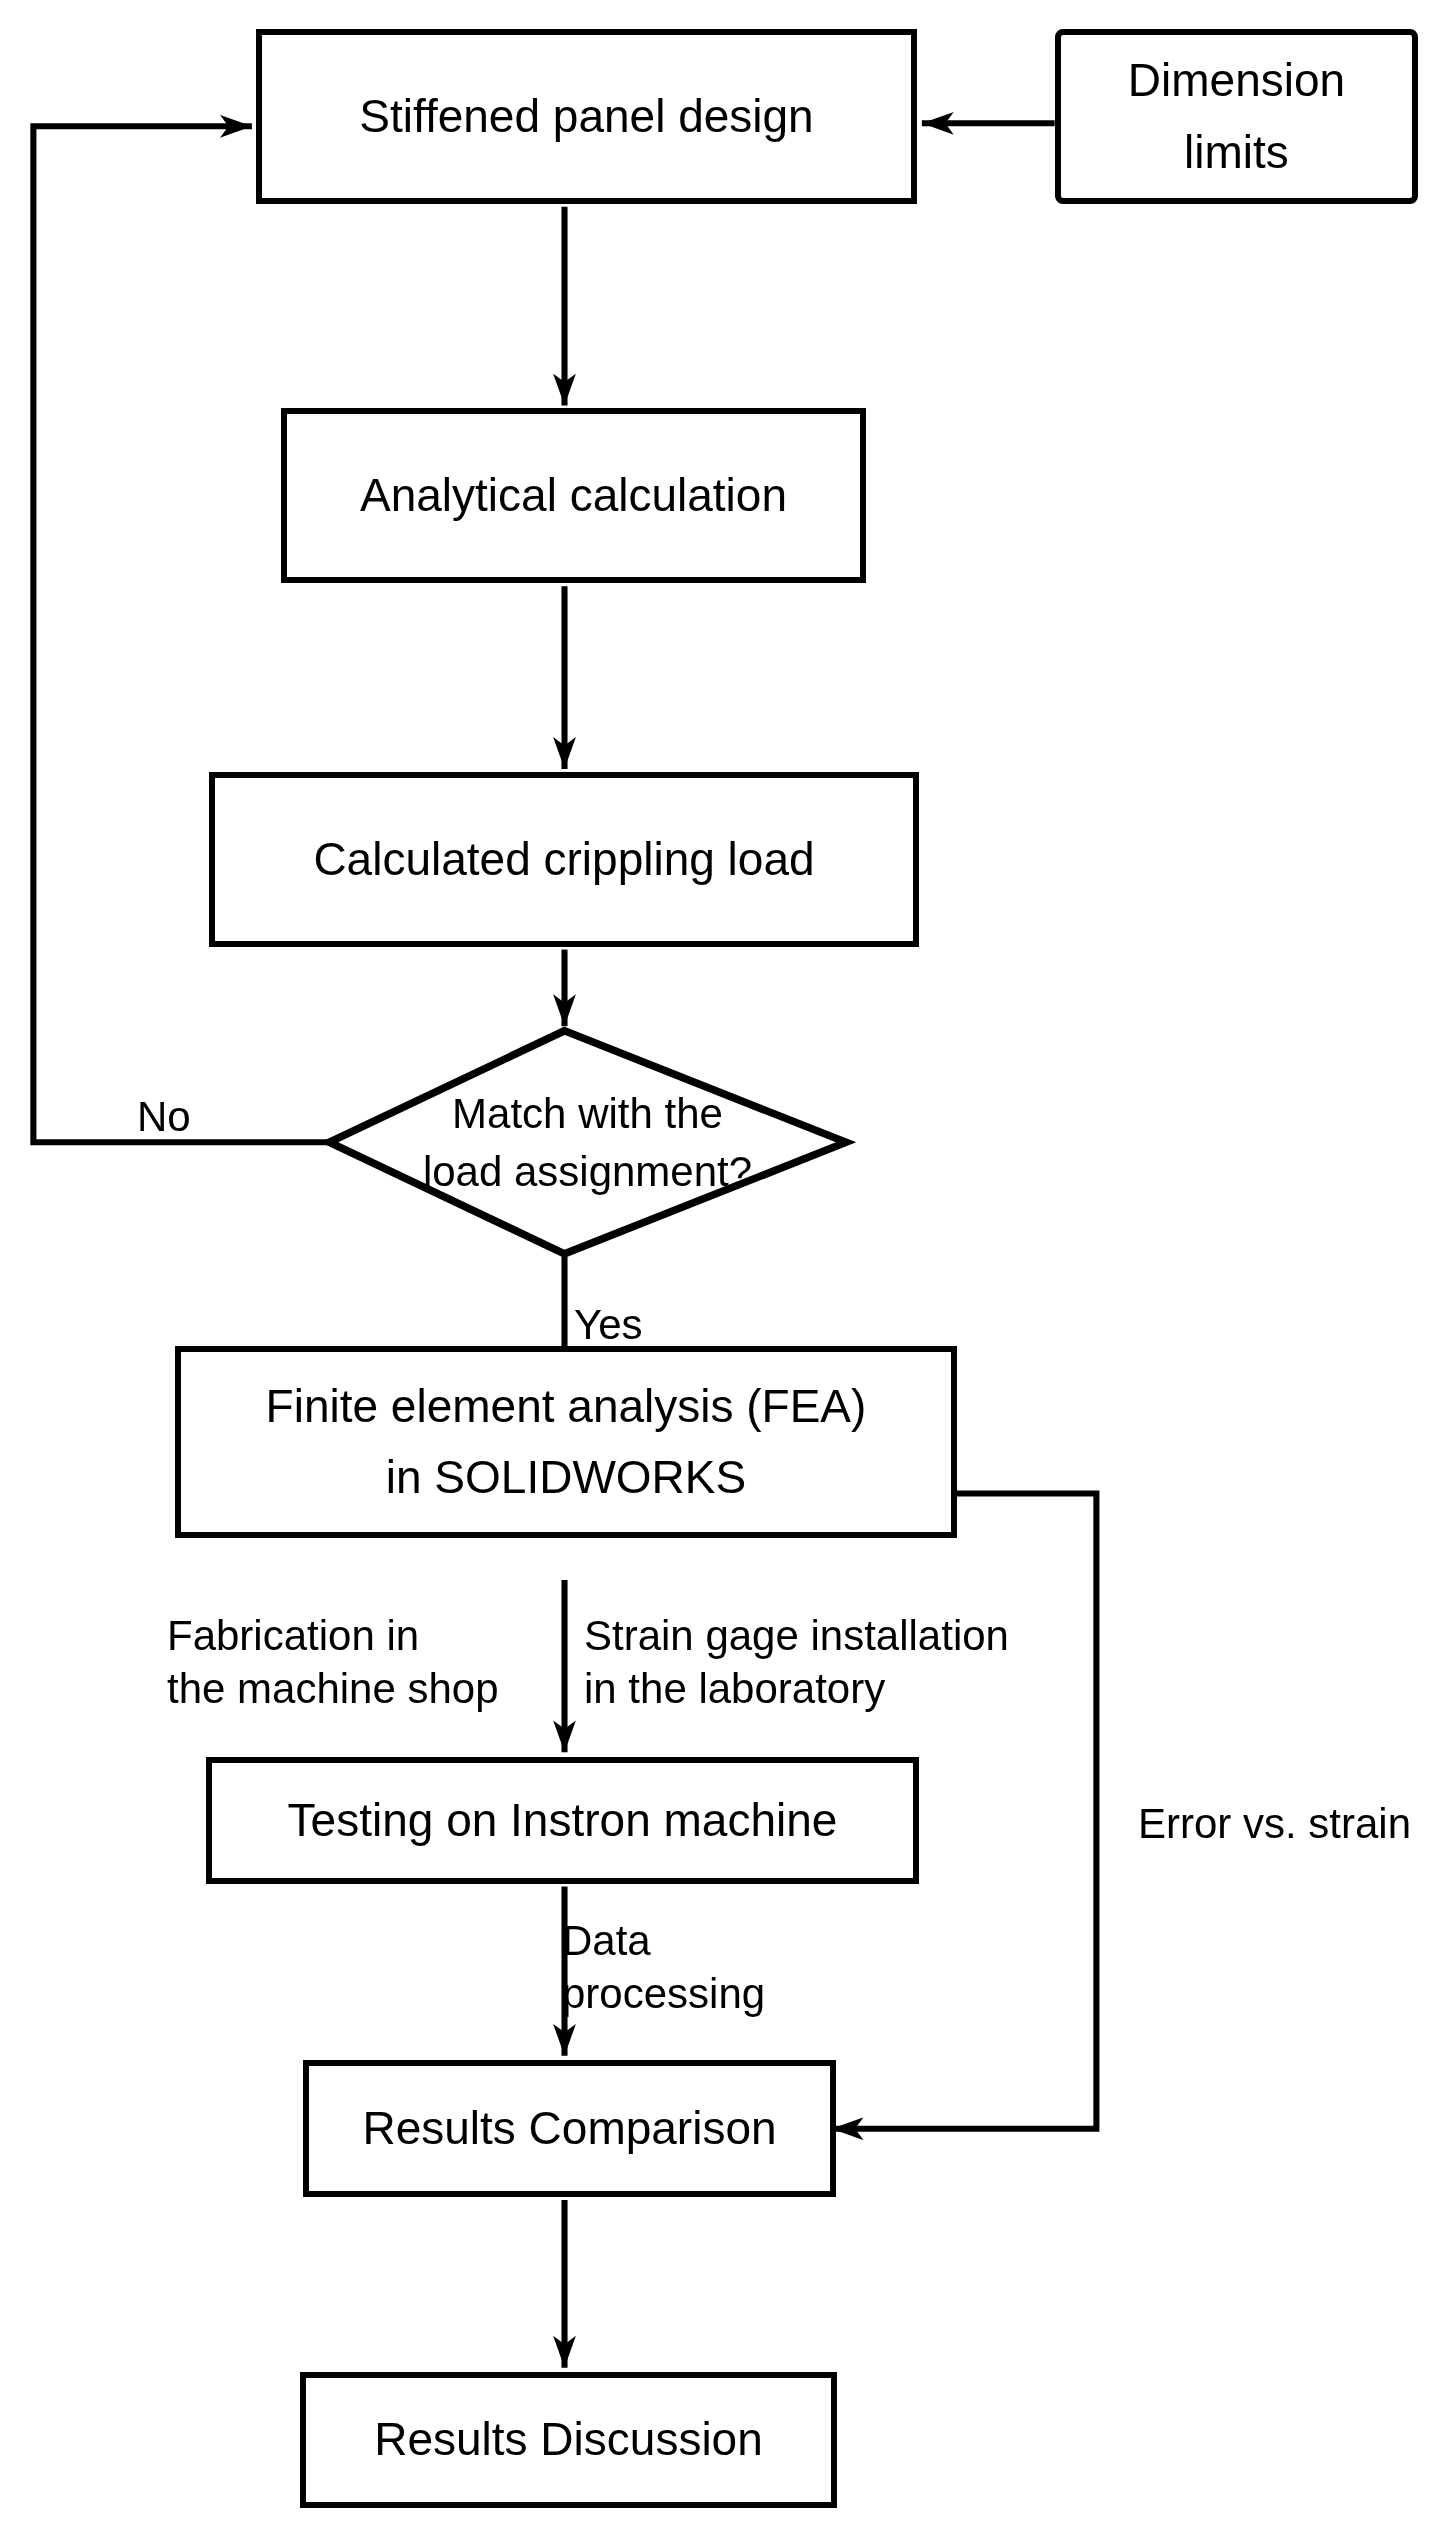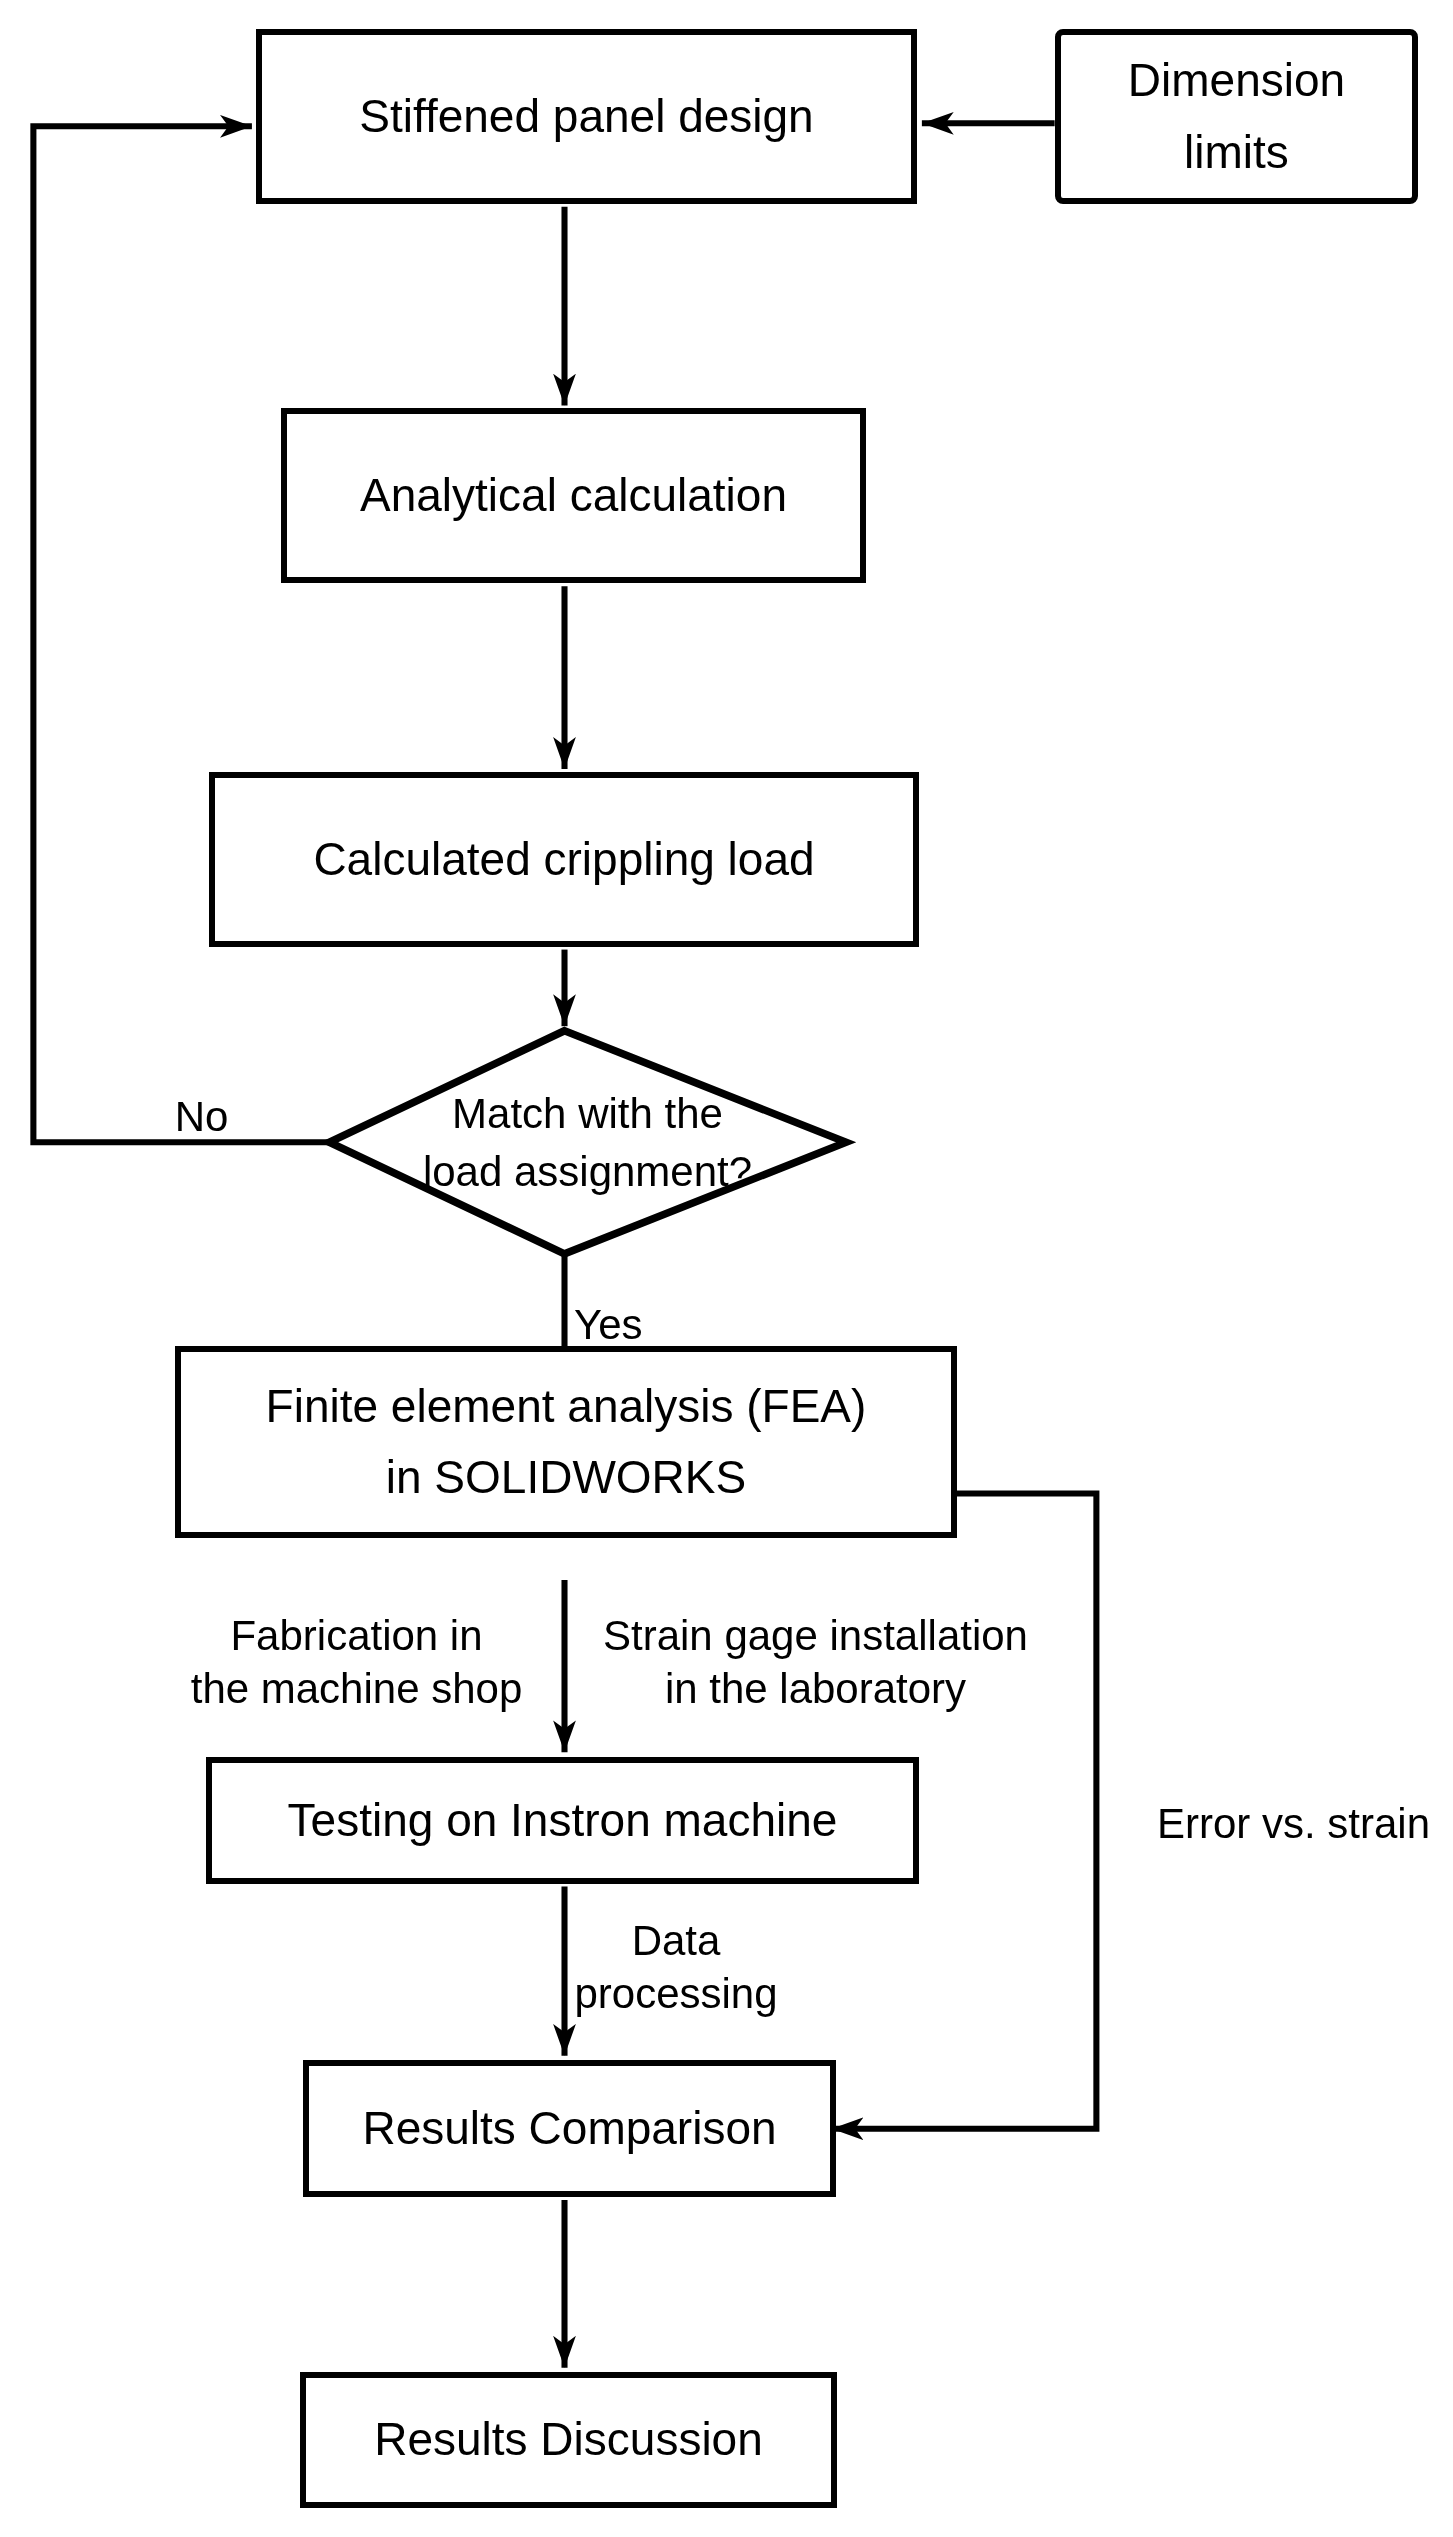--- a/index.html
+++ b/index.html
@@ -37,21 +37,20 @@
     justify-content: center;
     text-align: center;
     font-size: 46px;
     line-height: 1.55;
     white-space: pre-line;
   }
   .edge-label {
     position: absolute;
     font-size: 42px;
     line-height: 1.25;
-    text-align: center;
     white-space: pre-line;
   }
   .edge-label.left-align { text-align: left; }
   .decision-text {
     position: absolute;
     display: flex;
     align-items: center;
     justify-content: center;
     text-align: center;
     font-size: 42px;

